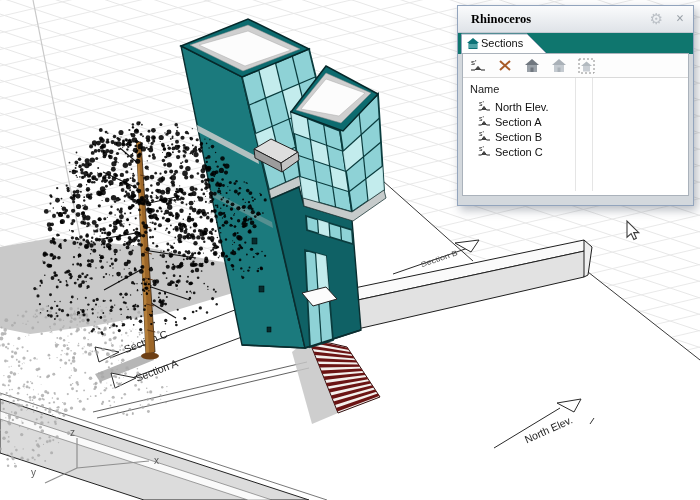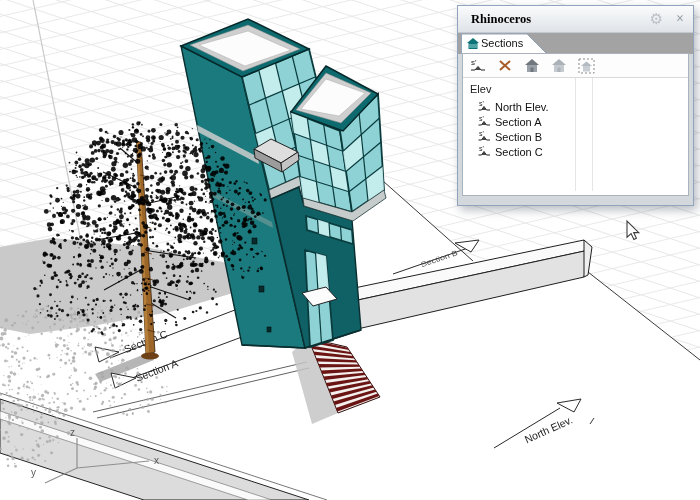--- a/index.html
+++ b/index.html
@@ -10,21 +10,21 @@
   .axlabel{font-family:"Liberation Sans",sans-serif;font-size:10px;fill:#5a5a5a;}
   
   #panel{position:absolute;left:457px;top:5px;width:237px;height:201px;
          background:#d3d8dd;border:1px solid #92a4bd;box-sizing:border-box;
          box-shadow:3px 4px 9px rgba(50,60,80,.35);font-size:11px;color:#111;}
   #titlebar{height:26px;background:linear-gradient(#fafbfc,#dfe3e8);
             border-bottom:1px solid #c3c9d1;position:relative;font-family:Liberation Serif, serif;}
   #titlebar .title{position:absolute;left:13px;top:6px;font-size:12.5px;font-weight:bold;color:#000;}
   #gear{position:absolute;right:30px;top:4px;font-size:15px;color:#bcc1c7;cursor:default;}
   #closebtn{position:absolute;right:9px;top:5px;font-size:14px;font-weight:bold;color:#9aa1a8;}
-  #tabstrip{height:21px;background:#a3a3a3;position:relative;}
+  #tabstrip{height:21px;background:#0f766e;position:relative;}
   #tab-sections{position:absolute;left:3px;top:0;width:88px;height:21px;}
   #tab-sections .tabtxt{position:absolute;left:20px;top:4px;font-size:11px;color:#111;}
   #tab-sections .tabicon{position:absolute;left:5px;top:4px;}
   #content{position:absolute;left:4px;right:4px;top:47px;bottom:9px;background:#ffffff;
            border:1px solid #aab2bb;}
   #toolbar{height:23px;border-bottom:1px solid #dadada;display:flex;align-items:center;
            gap:9px;padding-left:6px;background:#fdfdfd;}
   .tbtn{width:18px;height:17px;display:flex;align-items:center;justify-content:center;}
   #list{position:relative;height:calc(100% - 24px);}
   #colsep1,#colsep2{position:absolute;top:0;bottom:4px;width:1px;background:#e5e5e5;}
@@ -2218,21 +2218,21 @@
         <svg width="17" height="16">
           <rect x="1" y="1" width="15" height="14" fill="none" stroke="#8a8a8a" stroke-width="1" stroke-dasharray="2,2"></rect>
           <polygon points="3,8 8.5,3.5 14,8" fill="#b3bac0"></polygon>
           <rect x="5" y="8" width="7" height="5.5" fill="#c9ced4"></rect>
         </svg>
       </span>
     </div>
     <div id="list">
       <div id="colsep1"></div>
       <div id="colsep2"></div>
-      <div class="list-header">Elev</div>
+      <div class="list-header">Name</div>
       <div class="lrow">
         <span><svg width="13" height="12">
                 <text x="1" y="6" font-size="7" fill="#222" font-family="Liberation Sans">s'</text>
                 <path d="M0.5,10 L3.5,10 L6,6.5 L8.5,10 L12,10" stroke="#222" stroke-width="1" fill="none"></path>
                 <path d="M3.5,10 L6,6.5 L8.5,10 Z" fill="#444"></path>
               </svg></span>
         <span>North Elev.</span>
       </div>
       <div class="lrow">
         <span><svg width="13" height="12">

